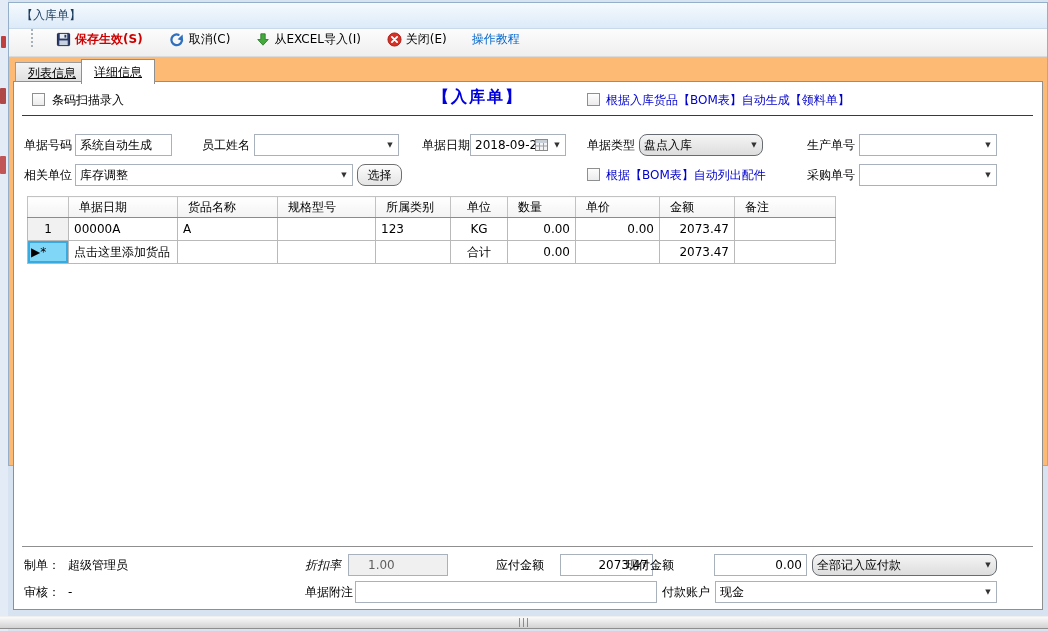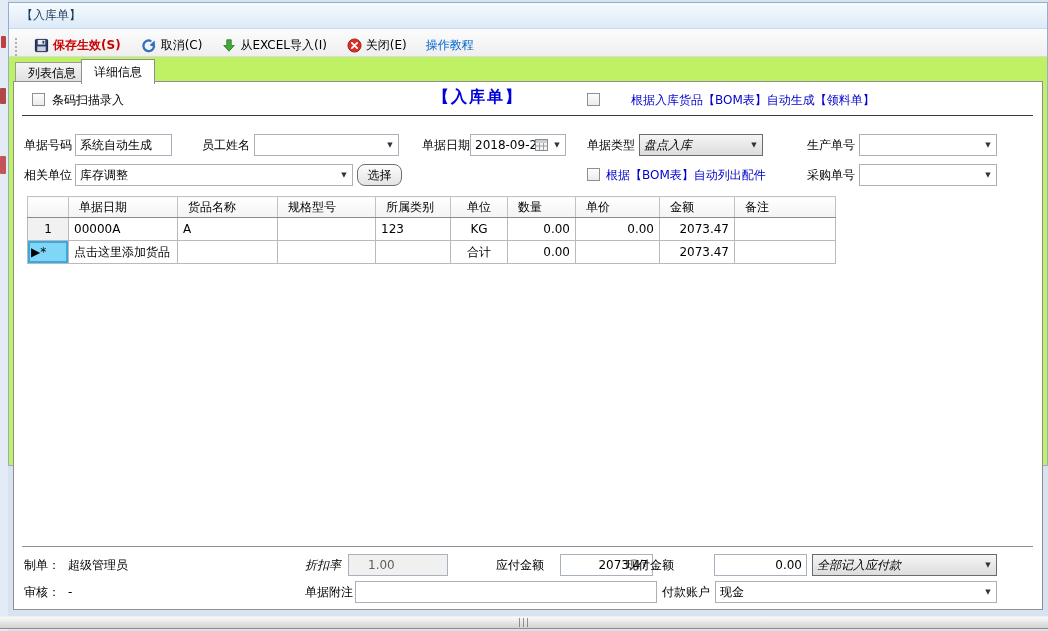--- a/index.html
+++ b/index.html
@@ -9,43 +9,43 @@
     font-size: 12px; color:#000;
     background:#D7E3F0; position:relative;
   }
   
   .sliver { position:absolute; left:0; top:0; width:8px; height:631px; background:#E3ECF6; }
   .frag { position:absolute; border-radius:1px; }
 
   
   .window {
     position:absolute; left:8px; top:2px; width:1040px; height:464px;
-    background:#bef264; border:1px solid #96AFC9;
+    background:#fdba74; border:1px solid #96AFC9;
   }
   .titlebar {
     position:absolute; left:0; top:0; right:0; height:26px;
     background:linear-gradient(180deg,#F5FAFE,#DCEAF8);
     border-bottom:1px solid #C9D9EA;
     display:flex; align-items:center; padding-left:12px;
     color:#1A3A5C;
   }
   .toolbar {
     position:absolute; left:0; top:26px; right:0; height:28px;
     background:linear-gradient(180deg,#FCFCFC,#EFEFEF);
     border-bottom:1px solid #DADADA;
-    display:flex; align-items:flex-end; gap:10px; padding-left:6px;
+    display:flex; align-items:flex-start; gap:16px; padding-left:22px;
   }
   .tgrip { width:0; height:18px; border-left:2px dotted #A8B0B8; margin-right:2px; }
   .tbtn { display:flex; align-items:center; gap:4px; padding:2px 5px; cursor:default; }
   .tbtn svg { display:block; }
   .save-label { color:#CC0000; font-weight:bold; }
   .link { color:#0066CC; padding:2px 4px; }
 
   
-  .tab { position:absolute; display:flex; align-items:center; justify-content:flex-start; padding:0 12px; }
+  .tab { position:absolute; display:flex; align-items:center; justify-content:flex-start; padding:0 12px;text-decoration:underline; }
   .tab.inactive {
     top:59px; height:21px; left:6px;
     background:linear-gradient(180deg,#F4F4F4,#DEDEDE);
     border:1px solid #9B9B9B; border-bottom:none;
   }
   .tab.active {
     top:56px; height:25px; left:72px;
     background:#fff; border:1px solid #8F8F8F; border-bottom:none; z-index:3;
   }
 
@@ -77,21 +77,21 @@
   .txt:disabled { background:#F0F0F0; color:#5E5E5E; }
 
   .combo {
     position:absolute; height:22px; background:#fff; border:1px solid #A9B1BD;
     display:flex; align-items:center;
   }
   .combo .combo-val { flex:1; padding-left:4px; white-space:nowrap; overflow:hidden; }
   .combo .combo-arrow { width:16px; text-align:center; font-size:7px; color:#333; }
   .combo.ddl {
     background:linear-gradient(180deg,#F5F5F5,#DDDDDD);
-    border:1px solid #666C72; border-radius:0;font-style:italic;
+    border:1px solid #666C72; border-radius:8px;
   }
   .btn {
     position:absolute; height:22px; background:linear-gradient(180deg,#FDFDFD,#E4E4E4);
     border:1px solid #707070; border-radius:8px; text-align:center; line-height:20px;
   }
   .cal-ic { width:13px; height:12px; margin-right:1px; }
 
   
   .grid { position:absolute; left:13px; top:114px; border-collapse:collapse; table-layout:fixed;
           background:#fff; font-size:12px; }
@@ -182,21 +182,21 @@
   <div class="tab active">
     <span>详细信息</span>
   </div>
 
   <div class="panel">
 
     <span class="cbx" style="left:18px;top:11px;"></span>
     <span class="cbx-lbl" style="left:38px;top:11px;">条码扫描录入</span>
     <div class="form-title">【入库单】</div>
     <span class="cbx" style="left:573px;top:11px;"></span>
-    <span class="cbx-lbl blue" style="left:592px;top:11px;margin-left:25px;">根据入库货品【BOM表】自动生成【领料单】</span>
+    <span class="cbx-lbl blue" style="left:592px;top:11px;">根据入库货品【BOM表】自动生成【领料单】</span>
 
     <div class="sep" style="left:8px;top:33px;width:1011px;background:#3A3A3A;"></div>
 
     <span class="lbl" style="left:10px;top:52px;">单据号码</span>
     <input class="txt" style="left: 61px; top: 52px; width: 97px;" value="系统自动生成">
     <span class="lbl" style="left:188px;top:52px;">员工姓名</span>
     <div class="combo" style="left:240px;top:52px;width:145px;">
       <span class="combo-val"></span>
       <span class="combo-arrow">▼</span>
     </div>

